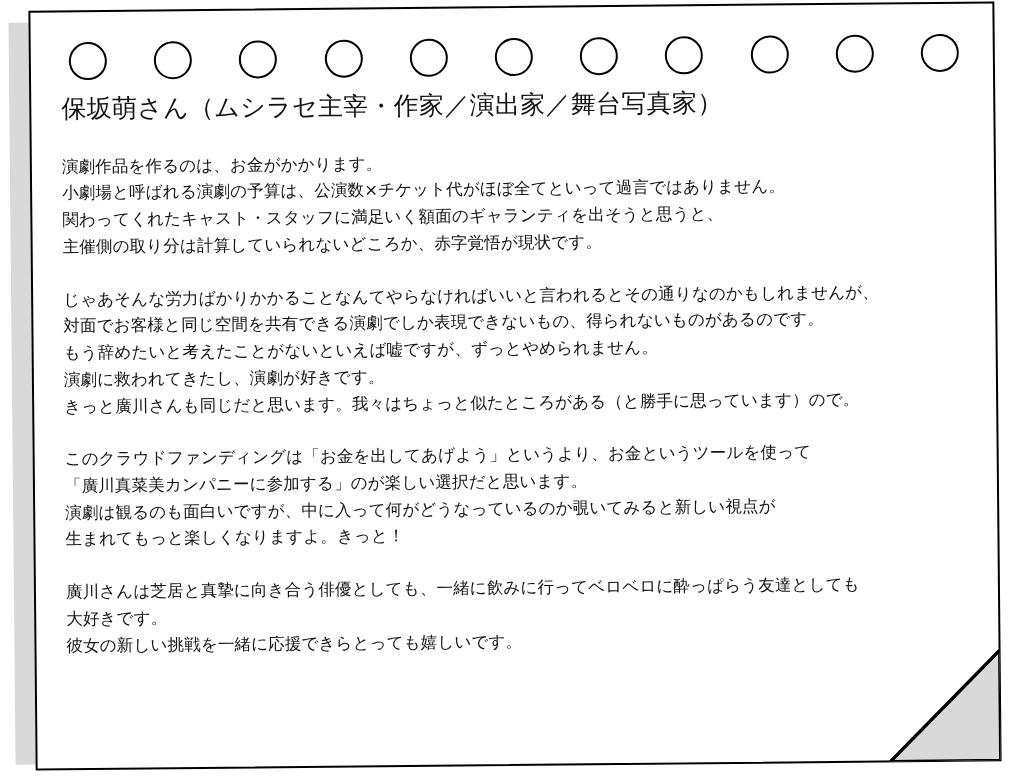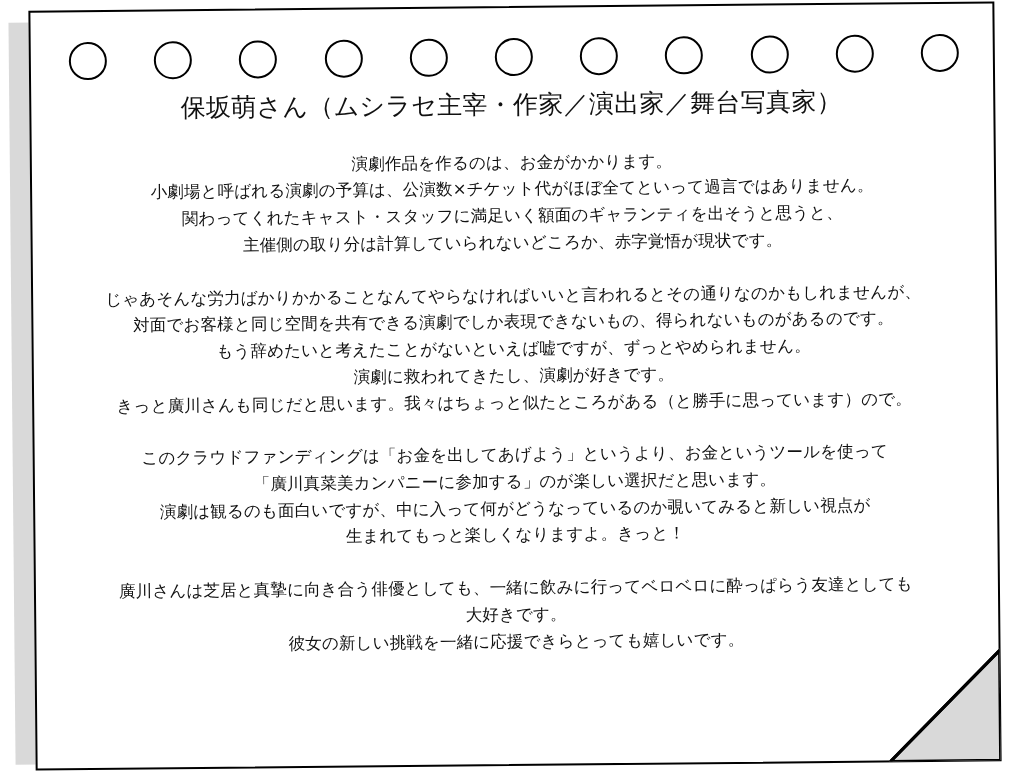--- a/index.html
+++ b/index.html
@@ -12,21 +12,20 @@
     height: 783px;
     font-family: "DejaVu Sans", "Liberation Sans", sans-serif;
     overflow: hidden;
   }
 
   
   #notepad-wrapper {
     position: relative;
     width: 1029px;
     height: 728px;
-    text-align: center;
   }
 
   
   #paper-shadow {
     position: absolute;
     left: 12px;
     top: 18px;
     width: 974px;
     height: 742px;
     background: #d9d9d9;

